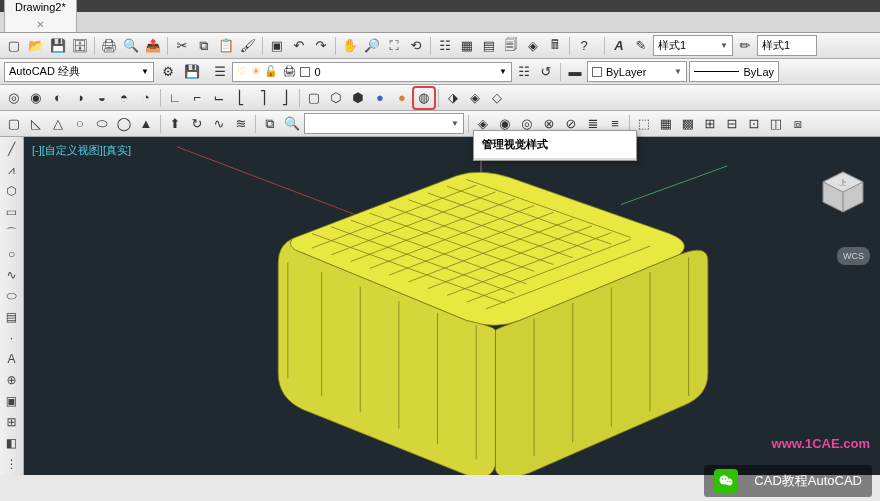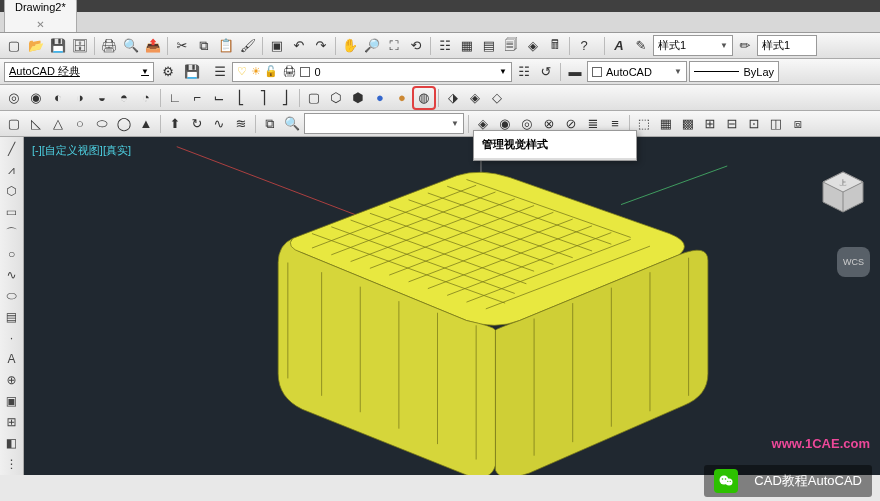--- a/index.html
+++ b/index.html
@@ -88,21 +88,20 @@
 }
 .workspace-dd {
   width: 150px;
   height: 20px;
   background: white;
   border: 1px solid #999;
   display: flex;
   align-items: center;
   padding: 0 4px;
   font-size: 11px;
-  text-decoration: underline;
 }
 .layer-section {
   background: linear-gradient(#f8f8f8, #e0e0e0);
   border-bottom: 1px solid #aaa;
   display: flex;
   align-items: center;
   padding: 0 4px;
   gap: 2px;
   flex: 1;
 }
@@ -202,21 +201,21 @@
   width: 50px;
   height: 50px;
 }
 .wcs-badge {
   position: absolute;
   top: 110px;
   right: 10px;
   background: #586068;
   color: #ccc;
   font-size: 9px;
-  padding: 10px 6px;
+  padding: 4px 6px;
   border-radius: 8px;
 }
 .watermark-url {
   position: absolute;
   bottom: 24px;
   right: 10px;
   color: #ec4899;
   font-size: 13px;
   font-weight: bold;
 }
@@ -323,21 +322,21 @@
       <span class="square-white"></span>
       <span>0</span>
       <span class="arrow" style="margin-left:auto;font-size:8px">▼</span>
     </div>
     <span class="tb-btn">☷</span>
     <span class="tb-btn">↺</span>
     <span class="tb-sep"></span>
     <span class="tb-btn">▬</span>
     <div class="tb-dropdown" style="width:100px">
       <span class="square-white"></span>
-      <span style="margin-left:4px">AutoCAD</span>
+      <span style="margin-left:4px">ByLayer</span>
       <span class="arrow">▼</span>
     </div>
     <div class="tb-dropdown" style="width:90px">
       <span class="bylayer-line"></span>
       <span style="margin-left:4px">ByLay</span>
     </div>
   </div>
 </div>
 
 <div class="toolbar">

